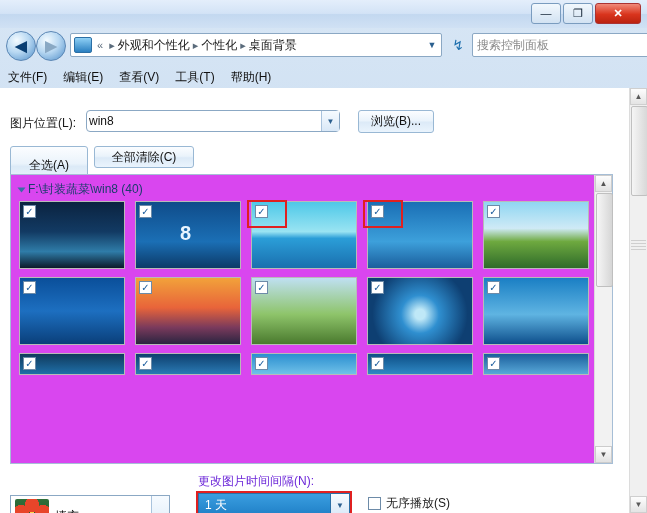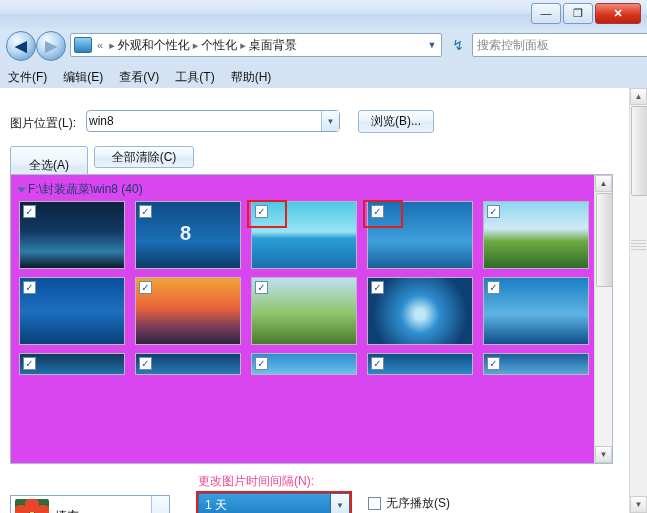--- a/index.html
+++ b/index.html
@@ -195,21 +195,21 @@
       radial-gradient(circle at 18% 40%, #e8452a 0 22%, transparent 23%),
       linear-gradient(to bottom,#2f6f3a,#1d4d27);
   }
   .fillcombo .arrow {
     margin-left:auto; width:17px; height:100%;
     background:linear-gradient(to bottom,#f6fbff,#d9e8f7);
     border-left:1px solid #a9c3dd;
     display:flex; align-items:center; justify-content:center; color:#2b5f8f; font-size:8px;
   }
   
-  .interval-label { position:absolute; left:198px; top:385px; font-size:12px; color:#ec4899; }
+  .interval-label { position:absolute; left:198px; top:385px; font-size:12px; color:#6d28d9; }
   .interval-combo {
     position:absolute; left:198px; top:405px; width:152px; height:24px;
     background:linear-gradient(to bottom,#3a9ee0,#1f7fc6);
     border:1px solid #2b6fa5; box-sizing:border-box;
     display:flex; align-items:center; padding-left:6px;
     color:#fff; font-size:12px;
   }
   .interval-combo .arrow {
     margin-left:auto; width:18px; height:100%;
     background:linear-gradient(to bottom,#f6fbff,#d9e8f7);

